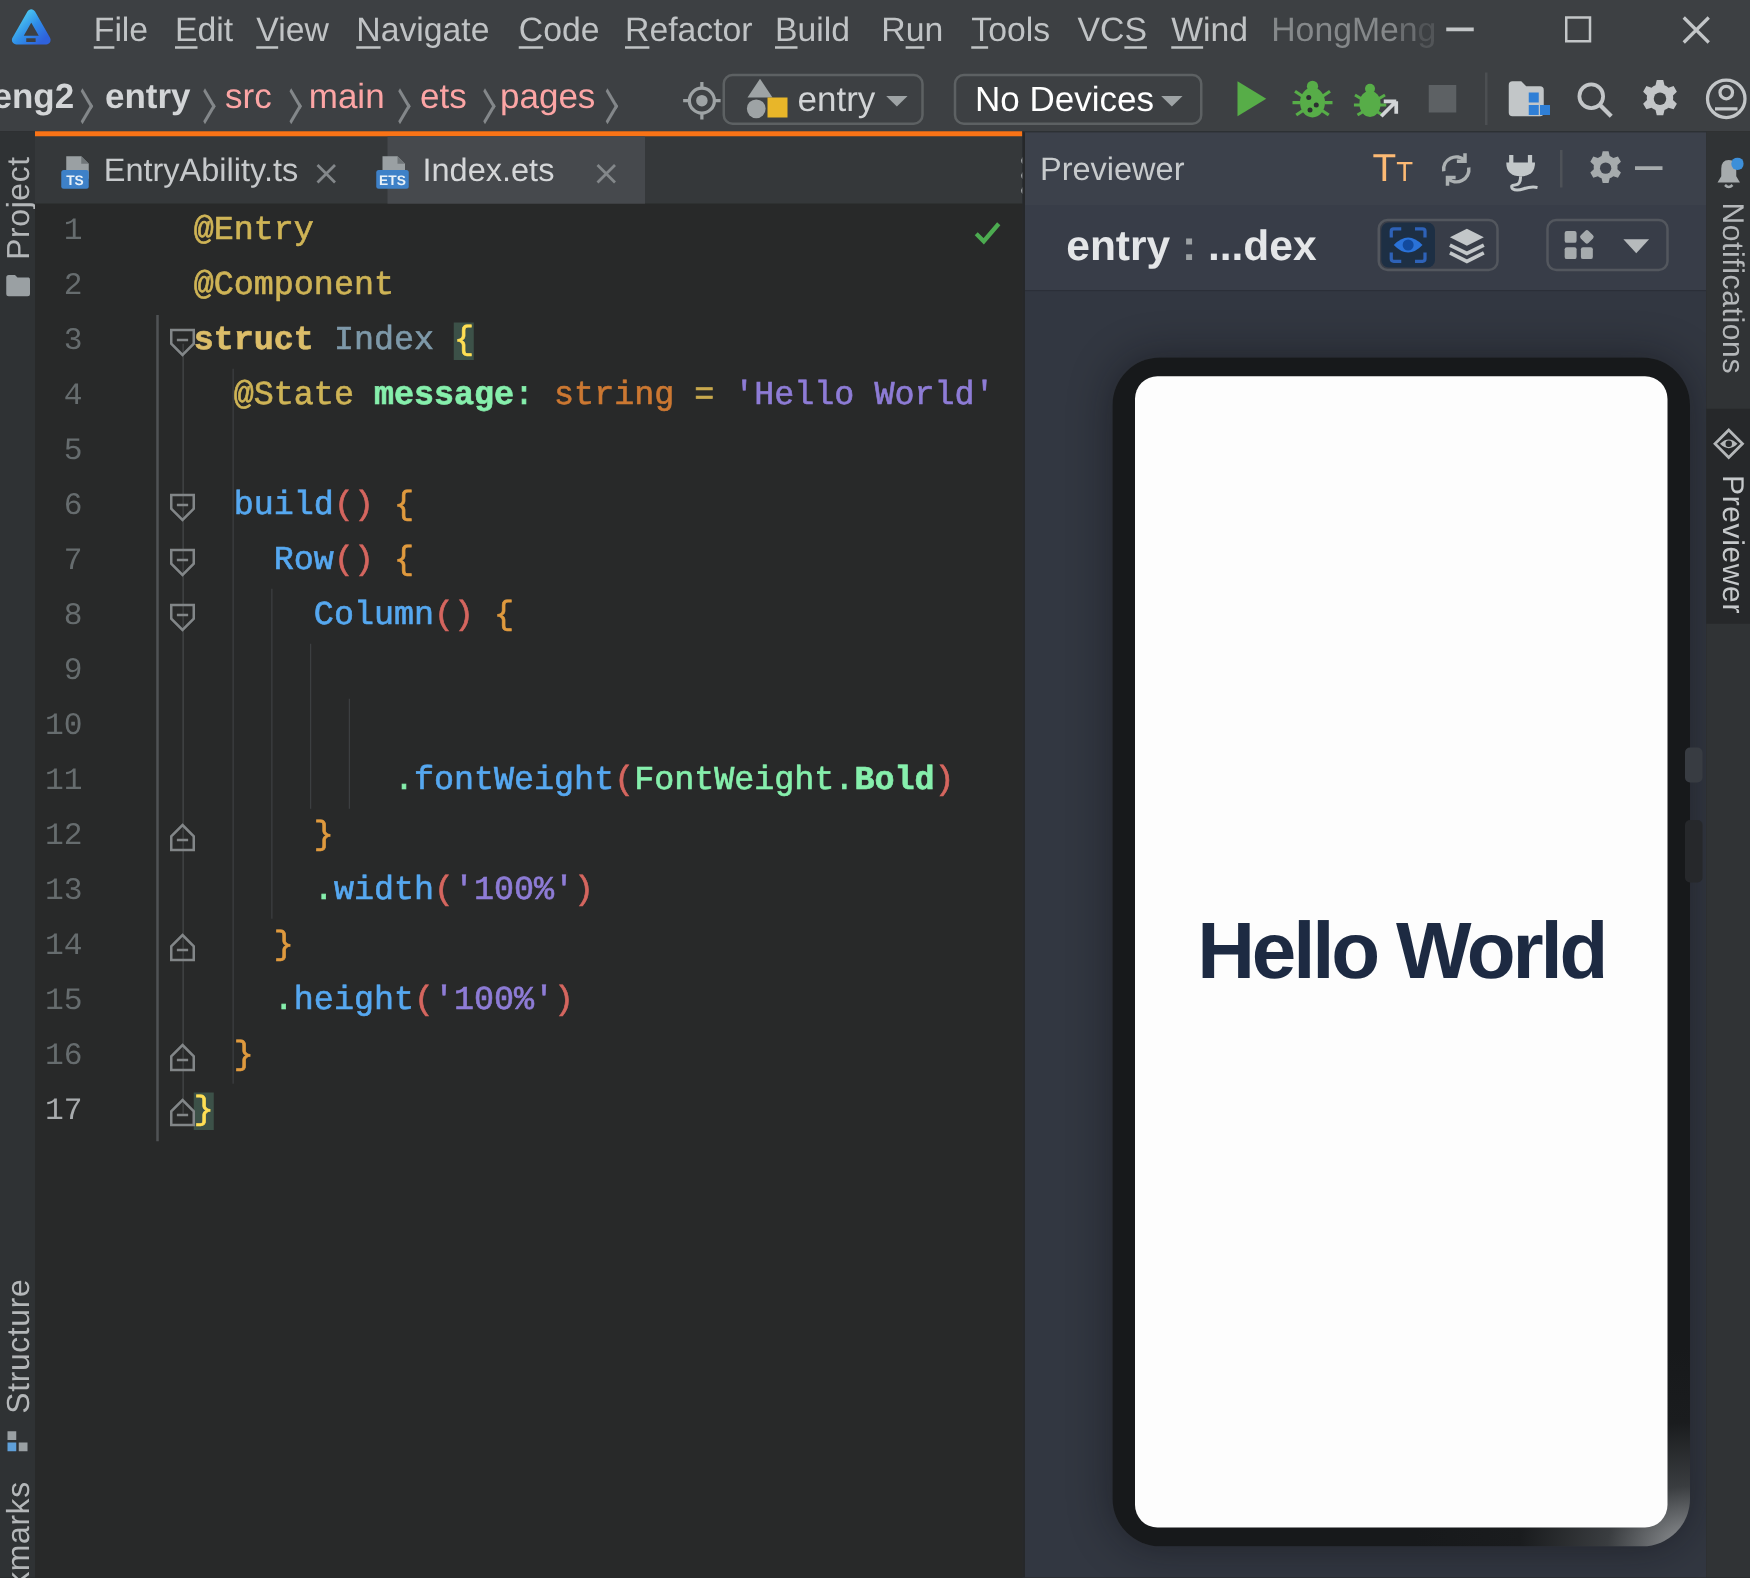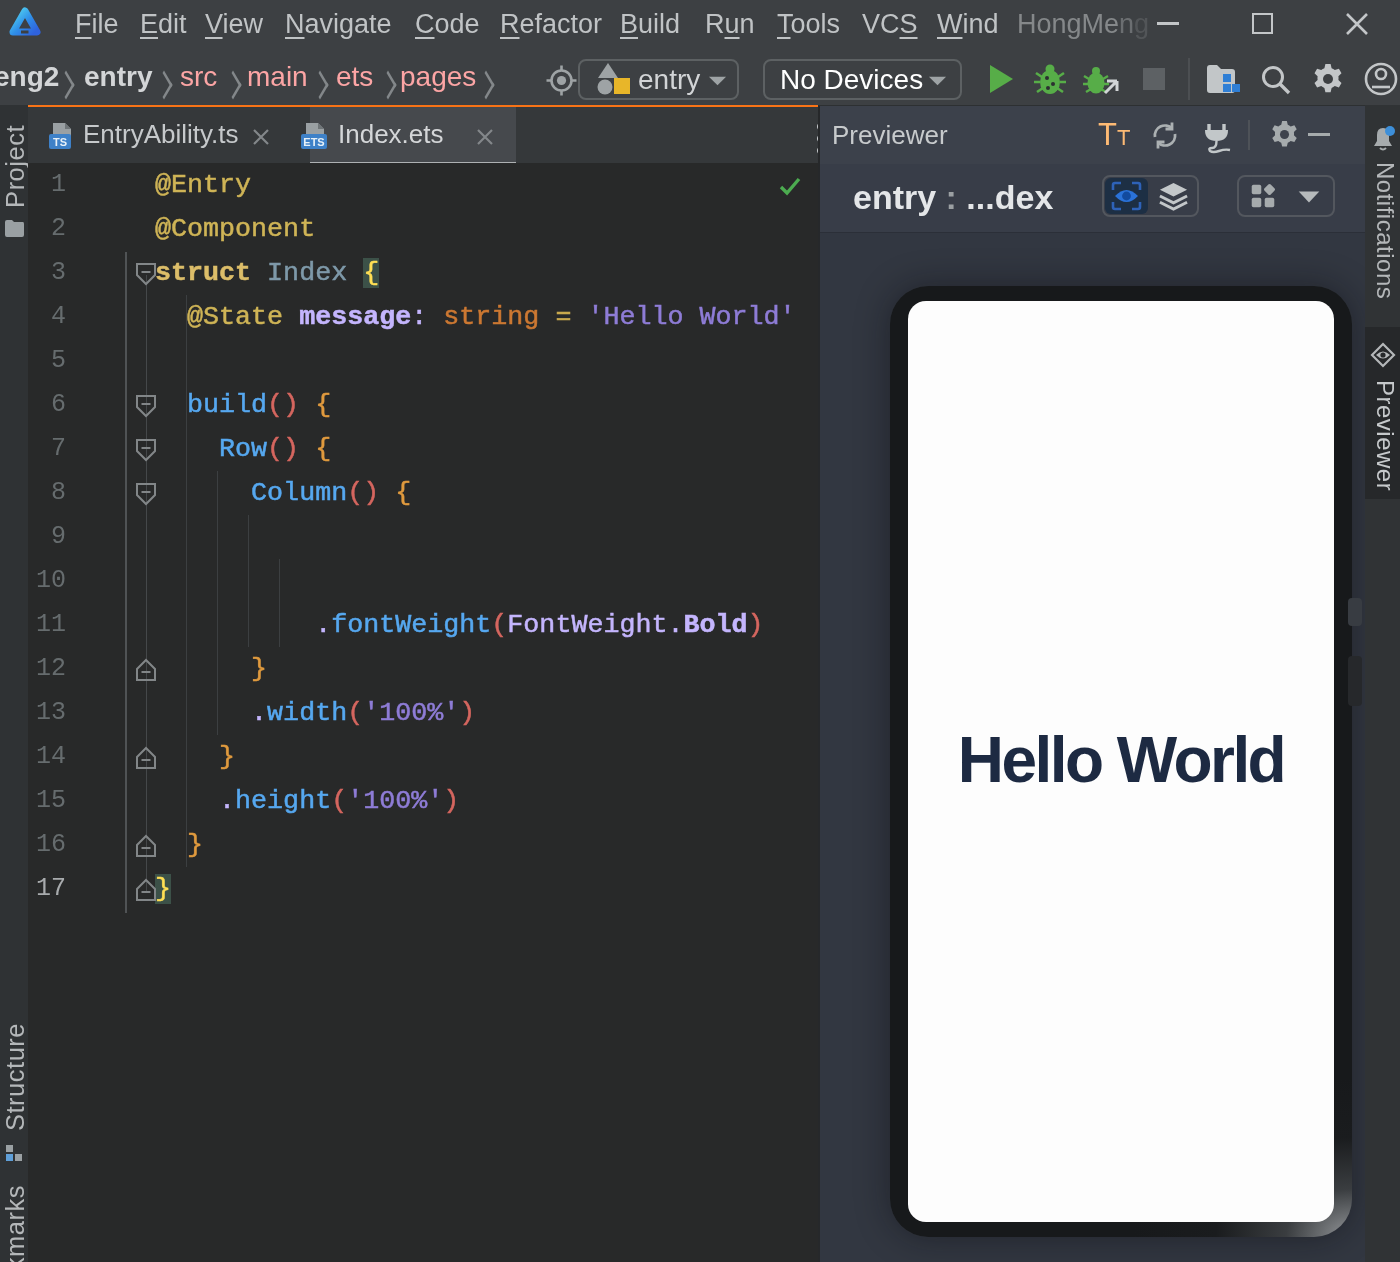--- a/index.html
+++ b/index.html
@@ -8,37 +8,37 @@
 .mi u{text-decoration-thickness:1.5px;text-underline-offset:4px;}
 #title{position:absolute;top:0;height:48px;line-height:48px;color:#85888a;font-size:27px;}
 #toolbar{left:0;top:48px;width:1400px;height:57px;background:#3d4043;}
 .bc{position:absolute;top:0;height:57px;line-height:57px;color:#fca5a5;font-size:28px;}
 .bcb{font-weight:bold;color:#d3d5d7;}
 .chv{position:absolute;top:31px;width:10px;height:10px;border-right:2.3px solid #83878a;border-top:2.3px solid #83878a;transform:scaleY(1.7) rotate(45deg);transform-origin:center;}
 .box{position:absolute;top:11px;height:41px;border:2px solid #5d6163;border-radius:8px;box-sizing:border-box;}
 #lstripe{left:0;top:105px;width:28px;height:1157px;background:#2f3234;}
 .vlabel{position:absolute;color:#b4b7b9;font-size:24px;letter-spacing:0.5px;white-space:nowrap;writing-mode:vertical-rl;}
 .vflip{transform:rotate(180deg);}
-#tabbar{left:28px;top:105px;width:790px;height:58px;background:#35383a;border-top:2px solid #f97316;box-sizing:border-box;}
+#tabbar{left:28px;top:105px;width:790px;height:58px;background:#35383a;border-top:4px solid #f97316;box-sizing:border-box;}
 #activetab{position:absolute;left:282px;top:0;width:206px;height:55px;background:#46494d;border-bottom:3px solid #aeb1b3;}
 #previewer{left:818px;top:105px;width:547px;height:1157px;background:#323741;border-left:2px solid #26282a;border-top:1px solid #2d3032;box-sizing:border-box;}
 #pvheader{position:absolute;left:0;top:0;width:545px;height:58px;background:#3c414b;}
 #pvtoolbar{position:absolute;left:0;top:58px;width:545px;height:68px;background:#383d48;border-bottom:1px solid #2b2f38;}
 #rstripe{left:1365px;top:105px;width:35px;height:1157px;background:#303335;}
 #editor{left:28px;top:163px;width:790px;height:1099px;background:#282929;}
 pre{margin:0;font-family:"Liberation Mono",monospace;font-size:26.7px;line-height:44px;}
 .ln{position:absolute;width:38px;text-align:right;color:#666c6e;font-family:"Liberation Mono",monospace;font-size:25px;line-height:44px;}
 .cl{position:absolute;left:127px;white-space:pre;-webkit-text-stroke:0.5px;}
 .cY{color:#cfb456;}
 .cK{color:#dcbd69;font-weight:bold;}
 .cT{color:#7e99a9;}
 .cB{color:#e09a3e;}
 .cF{color:#56a8f0;}
 .cP{color:#d5665f;}
-.cW{color:#c4b5fd;}
+.cW{color:#86efac;}
 .cS{color:#8e7cd6;}
 .cO{color:#cc7832;}
 .cN{color:#b2c94b;}
 .cE{color:#c9a94e;}
 .hlb{background:#3c5148;color:#ffdf54;}
 .fold{position:absolute;width:22px;height:24px;}
 svg{display:block;}
 #phone{position:absolute;left:890px;top:286px;width:462px;height:951px;border-radius:38px;background:radial-gradient(220px 160px at 100% 100%,#94979a 0%,#3a3d40 30%,#1a1c1e 62%,#17191b 100%);box-shadow:0 0 34px rgba(10,12,16,.45);}
 #screen{position:absolute;left:908px;top:301px;width:426px;height:921px;background:#fdfdfd;border-radius:18px;}
 #hello{position:absolute;left:908px;top:723px;width:426px;text-align:center;font-weight:bold;font-size:64px;line-height:74px;color:#1d2a42;letter-spacing:-2.55px;}

